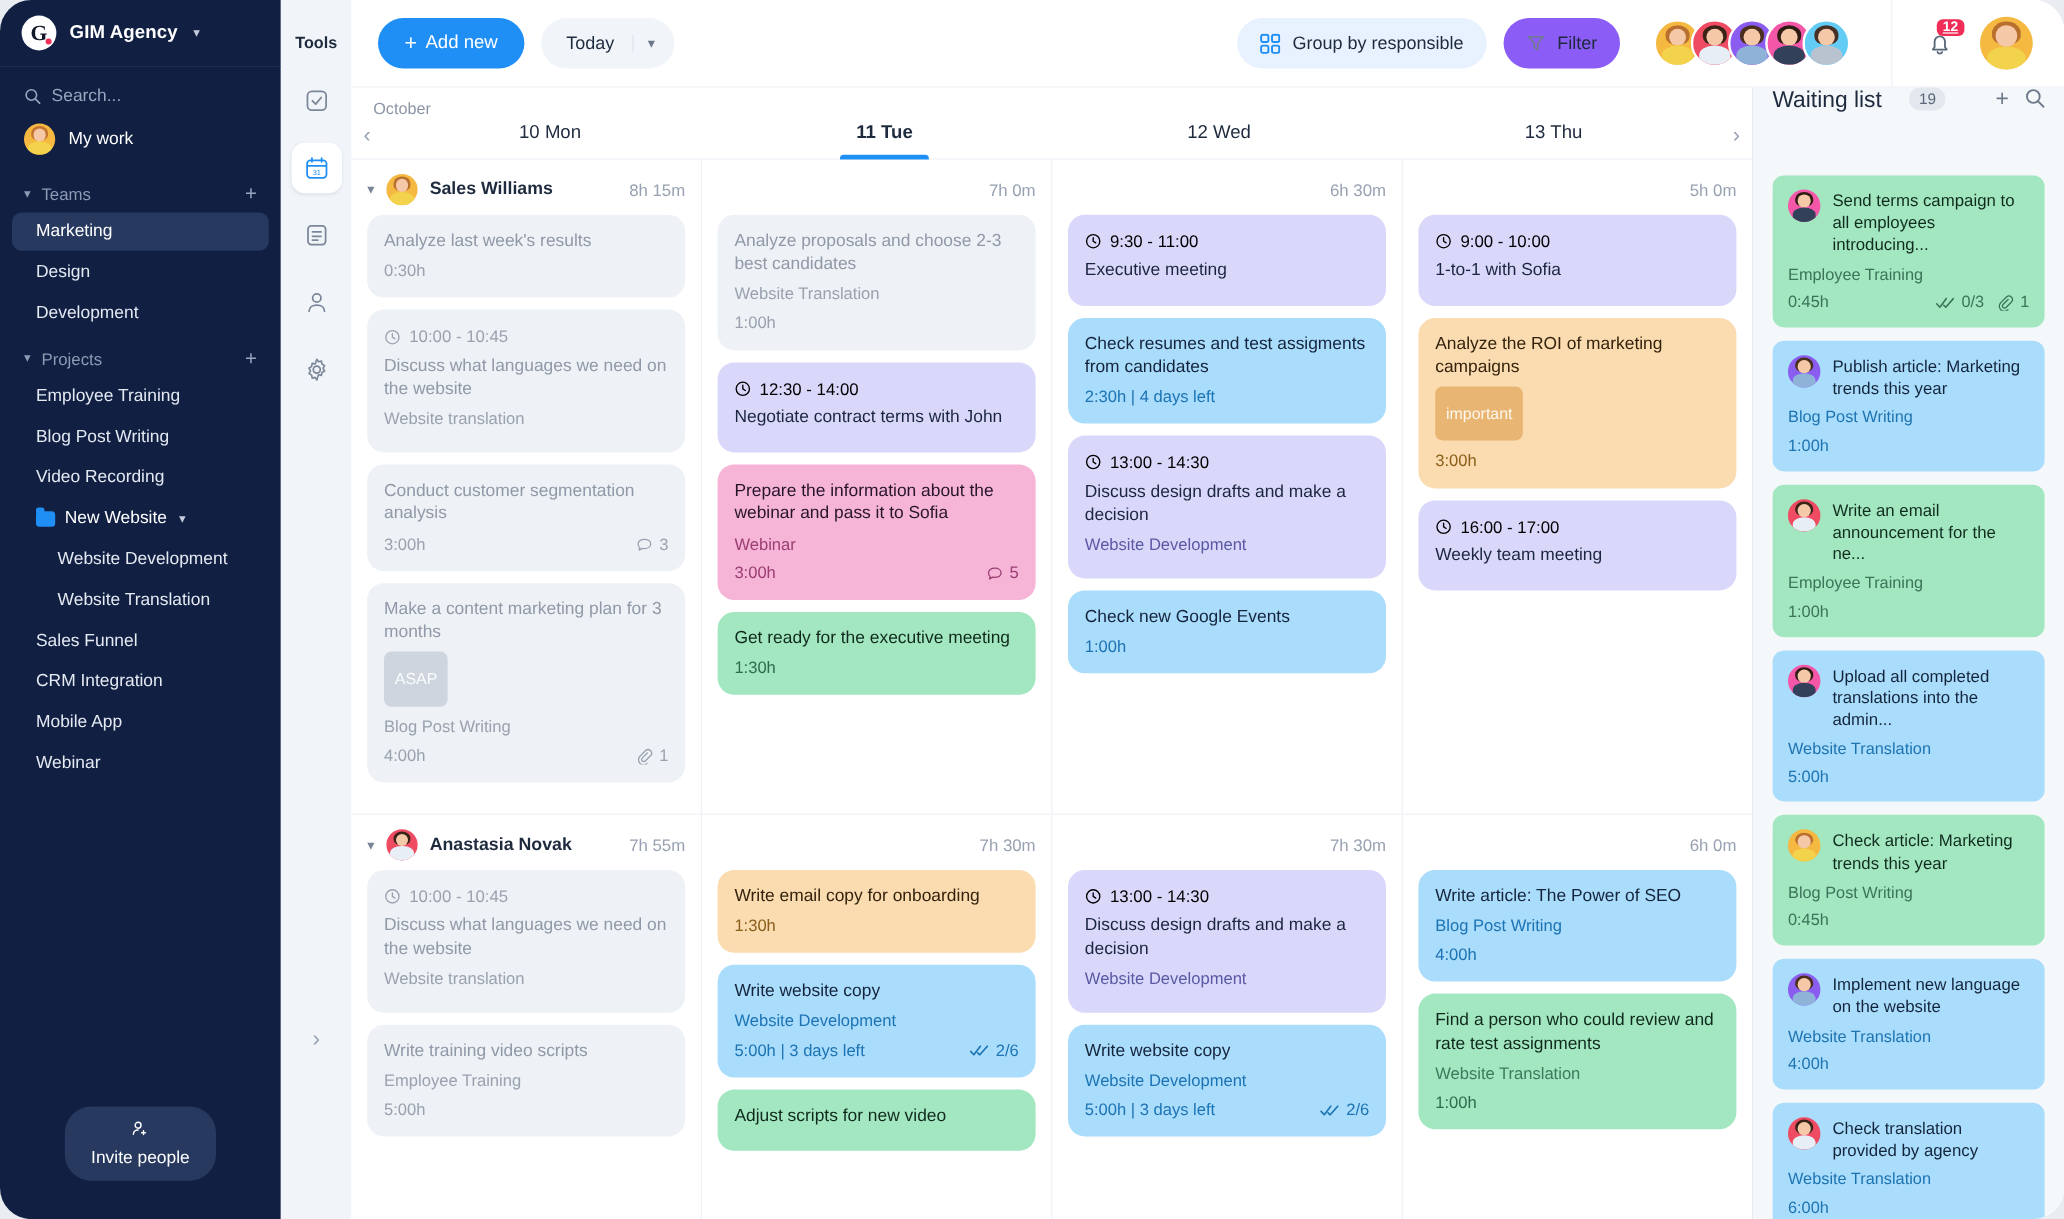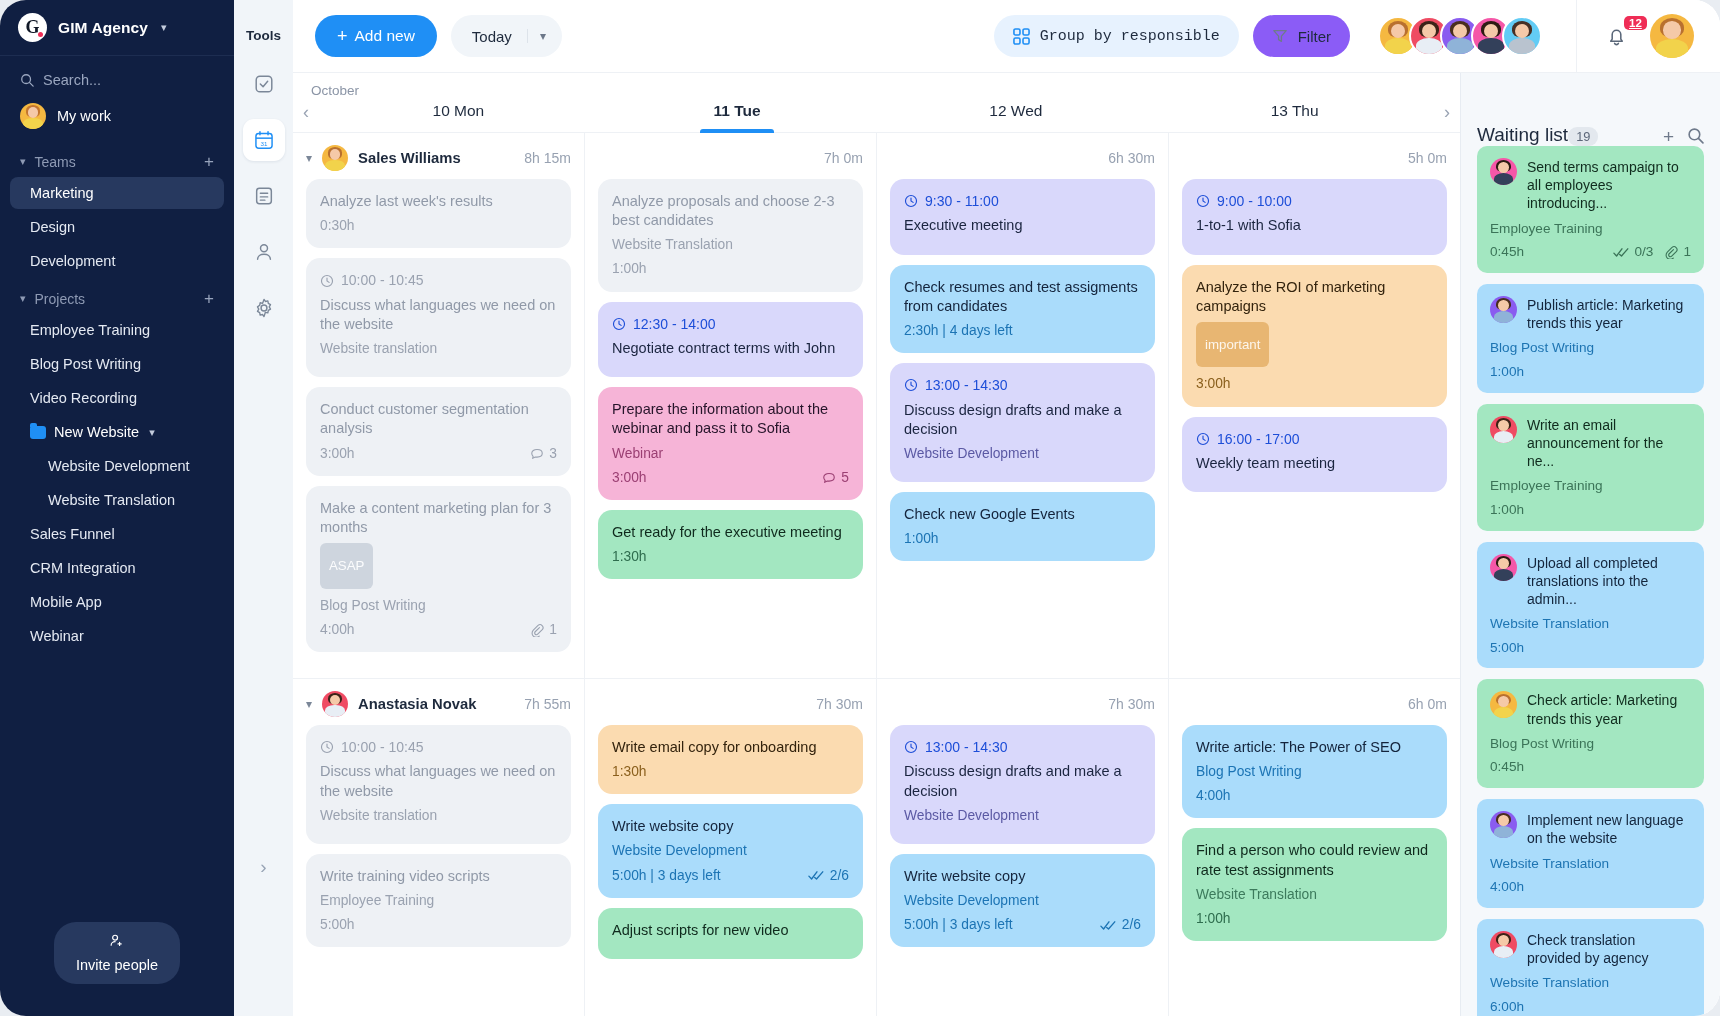--- a/index.html
+++ b/index.html
@@ -148,33 +148,33 @@
     font-family: "Liberation Sans", sans-serif;
   }
   .btn-today .t { padding: 0 15px 0 21px; }
   .btn-today .d { padding: 0 16px 0 12px; border-left: 1px solid #dde3ea; color:#6c7789; font-size:12px; }
   .top-spacer { flex: 1; }
   .chip {
     height: 42px; border-radius: 21px; display: flex; align-items: center;
     gap: 10px; padding: 0 19px; font-size: 15px; cursor: pointer;
     border: none; font-family: "Liberation Sans", sans-serif;
   }
-  .chip.blue { background: #e7f2fe; color: #1e2a3d; font-family: Liberation Mono, monospace; }
+  .chip.blue { background: #e7f2fe; color: #1e2a3d; }
   .chip.grey { background: #8b5cf6; color: #1e2a3d; }
   .avatars { display: flex; margin-left: 14px; }
   .avatars .av { margin-left: -9px; border: 2px solid #fff; }
   .avatars .av:first-child { margin-left: 0; }
   .topbar-right {
     display: flex; align-items: center; gap: 22px;
     border-left: 1px solid #eef1f5; height: 100%;
     padding: 0 26px 0 28px; margin-left: 20px;
   }
   .bell { position: relative; color: #5a6779; }
   .badge {
-    position: absolute; top: -9px; left: 19px;
+    position: absolute; top: -9px; left: 9px;
     background: #ef2d56; color: #fff; font-size: 11.5px;
     border-radius: 5px; padding: 1px 5px; font-weight: 600; text-decoration: underline;
   }
 
   
   .cal-wrap { flex: 1; display: flex; min-height: 0; }
   .cal { flex: 1; display: flex; flex-direction: column; min-width: 0; background:#fff; }
   .cal-head { padding: 10px 0 0 0; border-bottom: 1px solid #eef1f5; }
   .month { font-size: 13.5px; color: #8b95a6; padding-left: 18px; margin-bottom: 2px; }
   .days { display: flex; align-items: stretch; }
@@ -223,21 +223,21 @@
     display: inline-block; border-radius: 6px;
     padding: 14px 9px; font-size: 13.3px; margin-bottom: 8px;
   }
 
   
   .c-grey  { background: #eef1f5; color: #9099a8; }
   .c-grey .time, .c-grey .proj, .c-grey .foot { color: #9aa2b0; }
   .c-grey .tag { background: #ced5de; color: #fbfcfd; }
 
   .c-purple { background: #d9d8fb; color: #1b2540; }
-  .c-purple .time { color: #1d4ed8; }
+  .c-purple .time { color: #000000; }
   .c-purple .proj { color: #5b59a4; }
 
   .c-blue { background: #aadcfb; color: #14243c; }
   .c-blue .proj { color: #1c74b4; }
   .c-blue .foot { color: #1c74b4; }
 
   .c-pink { background: #f6b4d7; color: #26142a; }
   .c-pink .proj { color: #9b3f73; }
   .c-pink .foot { color: #9b3f73; }
 
@@ -248,21 +248,21 @@
   .c-orange { background: #fbdbb0; color: #33230d; }
   .c-orange .foot { color: #8a5f1c; }
   .c-orange .tag { background: #e8b672; color: #fdf6ec; }
 
   
   .waiting {
     width: 260px; flex: 0 0 260px;
     background: #f5f8fb; border-left: 1px solid #e7ecf2;
     display: flex; flex-direction: column; padding: 0 16px;
   }
-  .wl-head { display: flex; align-items: flex-end; gap: 0; height: 73px; }
+  .wl-head { display: flex; align-items: flex-start; gap: 23px; height: 73px; }
   .wl-title { font-size: 19px; color: #1e2a3d; }
   .wl-count {
     background: #e3e8ee; color: #5c6779; border-radius: 9px;
     font-size: 12.8px; padding: 2px 8px;
   }
   .wl-actions { margin-left: auto; display: flex; gap: 13px; color: #6f7a8b; }
   .wl-list { flex: 1; overflow: hidden; }
   .wcard {
     border-radius: 10px; padding: 12px 13px; margin-bottom: 11px;
     font-size: 14px; line-height: 1.3;

